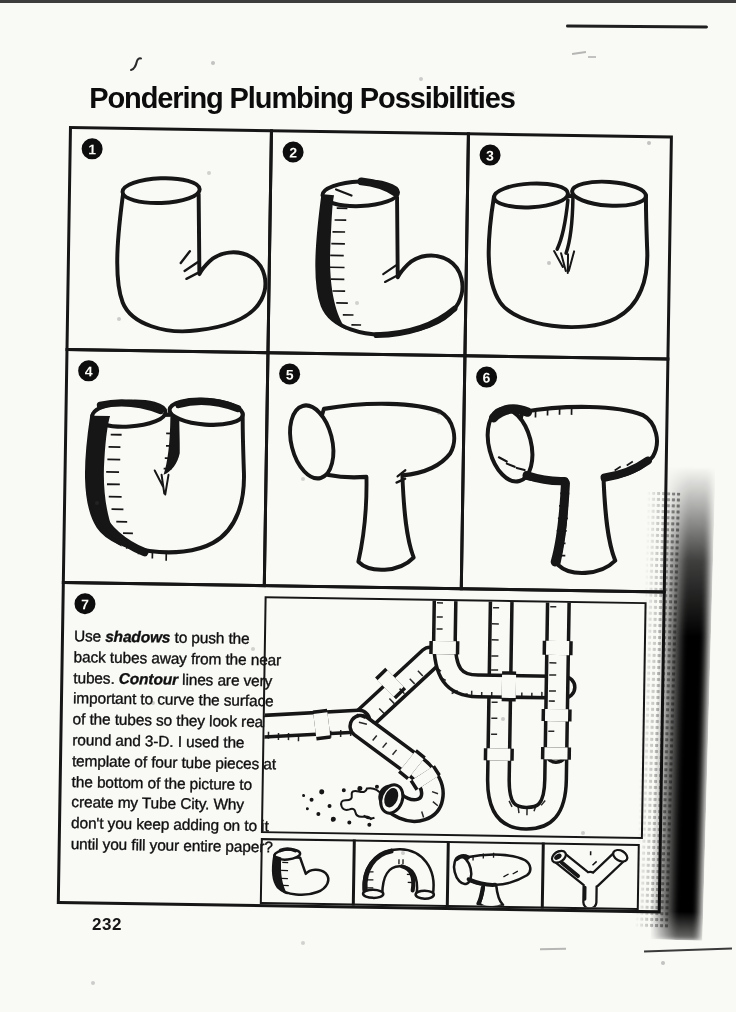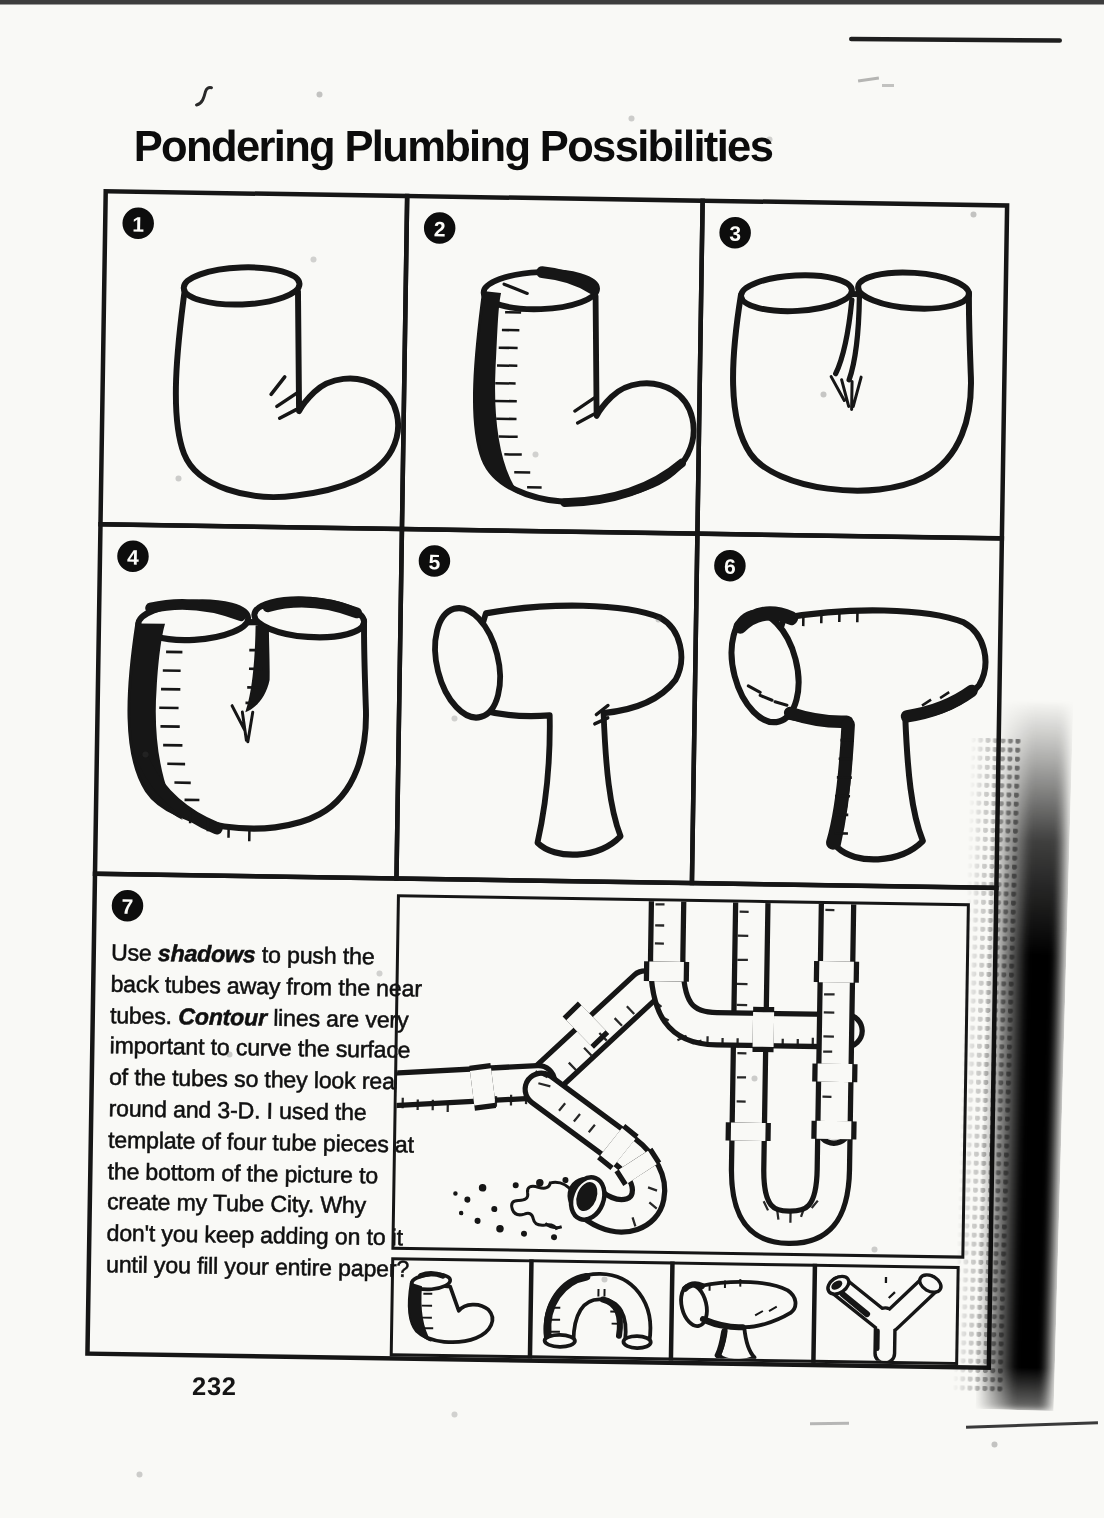--- a/index.html
+++ b/index.html
@@ -30,21 +30,21 @@
     -webkit-mask-image:linear-gradient(180deg,transparent 0%,rgba(0,0,0,.25) 7%,rgba(0,0,0,.75) 20%,#000 36%,#000 94%,rgba(0,0,0,.55) 100%);
     mask-image:linear-gradient(180deg,transparent 0%,rgba(0,0,0,.25) 7%,rgba(0,0,0,.75) 20%,#000 36%,#000 94%,rgba(0,0,0,.55) 100%);}
   .scan-grain{position:absolute;left:641px;top:492px;width:34px;height:436px;transform:rotate(1.6deg);
     background-image:radial-gradient(circle at 1.5px 1.5px,#111 28%,transparent 36%);
     background-size:5px 6px;opacity:.5;filter:blur(.3px);
     -webkit-mask-image:linear-gradient(90deg,transparent 0%,#000 85%);
     mask-image:linear-gradient(90deg,transparent 0%,#000 85%);}
   
   .title{position:absolute;left:0;top:82px;width:592px;margin:0;text-align:center;
     font-size:29px;font-weight:bold;letter-spacing:-1.1px;color:#0c0c0c;padding-left:12px;box-sizing:border-box;}
-  .pagenum{position:absolute;left:92px;top:915px;font-size:17px;font-weight:bold;letter-spacing:.5px;color:#151515;margin-left:36px;}
+  .pagenum{position:absolute;left:92px;top:915px;font-size:17px;font-weight:bold;letter-spacing:.5px;color:#151515;}
   
   .grid{position:absolute;left:69px;top:126px;width:604px;height:778px;transform:rotate(.9deg);transform-origin:0 0;}
   .panel{position:absolute;border:3px solid #161616;box-sizing:border-box;}
   .p1{left:0;top:0;width:204px;height:225px;}
   .p2{left:201px;top:0;width:200px;height:225px;}
   .p3{left:398px;top:0;width:206px;height:225px;}
   .p4{left:0;top:222px;width:204px;height:236px;}
   .p5{left:201px;top:222px;width:200px;height:236px;}
   .p6{left:398px;top:222px;width:206px;height:236px;}
   .p7{left:0;top:455px;width:604px;height:323px;}

